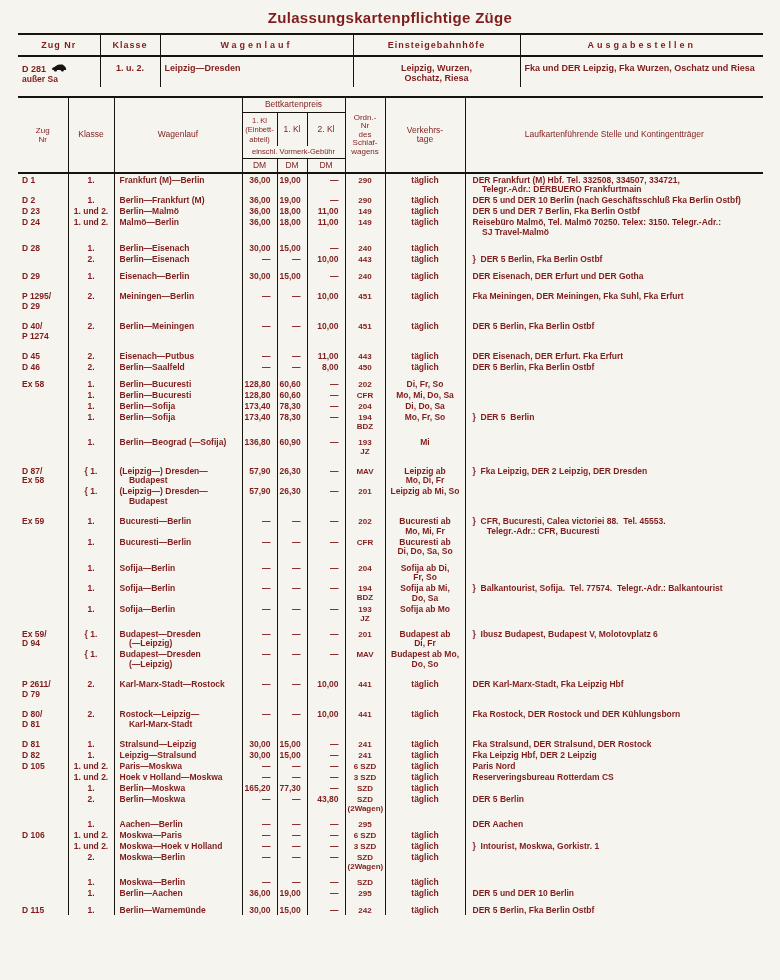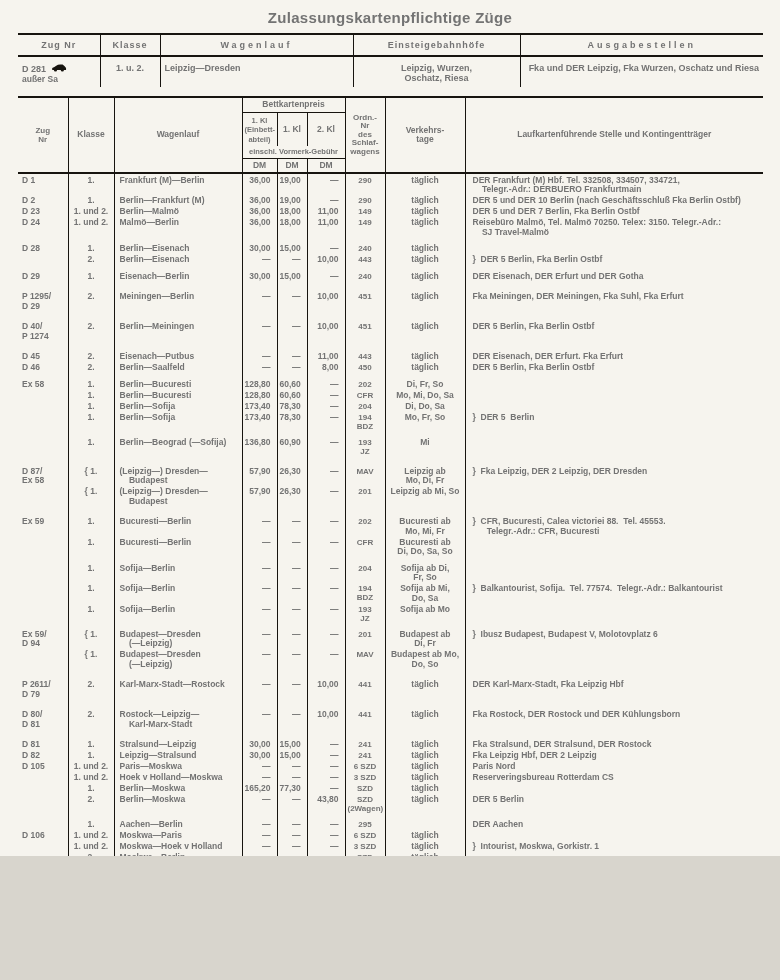--- a/index.html
+++ b/index.html
@@ -1,39 +1,39 @@
 <!DOCTYPE html>
 <html><head>
 <meta charset="utf-8">
 <style>
   html,body{margin:0;padding:0;background:#d8d5cd;}
-  .page{position:relative;width:780px;height:856px;background:#f6f4ee;
-        font-family:"Liberation Sans",sans-serif;color:#737373;overflow:hidden;}
+  .page{position:relative;width:780px;height:980px;background:#f6f4ee;
+        font-family:"Liberation Sans",sans-serif;color:#7f1d1d;overflow:hidden;}
   
   .top-title{text-align:center;font-weight:bold;font-size:15px;padding-top:9px;letter-spacing:.3px;}
   table{border-collapse:collapse;table-layout:fixed;}
   .top-table{width:745px;margin:7px 0 0 18px;border-top:2px solid #17140f;}
   .top-table th{border-bottom:2px solid #17140f;font-size:9px;font-weight:bold;padding:5px 2px;}
   .top-table th+th,.top-table td+td{border-left:1px solid #17140f;}
   .top-table td{font-size:9px;font-weight:bold;vertical-align:top;padding:6px 4px 3px;line-height:10px;}
   .ls3{letter-spacing:3px;}
   .ls1{letter-spacing:1px;}
   .tt-zug{padding-left:9px;white-space:pre-line;}
   .tt-klasse{text-align:center;}
   .tt-wagenlauf{padding-left:8px;}
   .tt-einstieg{text-align:center;white-space:pre-line;}
-  .tt-ausgabe{padding-left:10px;text-align:right;}
+  .tt-ausgabe{padding-left:10px;}
   .tt-note{font-size:8.5px;}
   .car{display:inline-block;vertical-align:baseline;margin-left:5px;}
   
   .main-title{text-align:center;font-weight:bold;font-size:17px;margin-top:13px;letter-spacing:.5px;word-spacing:4px;}
   .main-subtitle{text-align:center;font-weight:bold;font-size:13px;margin-top:3px;word-spacing:2px;}
   
   .main-table{width:745px;margin:9px 0 0 18px;border-top:2px solid #17140f;}
-  .main-table thead th{font-size:8.5px;font-weight:bold;vertical-align:middle;padding:2px 2px;
+  .main-table thead th{font-size:8.5px;font-weight:normal;vertical-align:middle;padding:2px 2px;
                        line-height:9.5px;white-space:pre-line;border-bottom:2px solid #17140f;}
   .main-table th.bl{border-left:1px solid #17140f;}
   .main-table th.bett{border-bottom:1px solid #17140f;font-size:8.5px;}
   .main-table th.sub{border-bottom:none;font-size:7.5px;vertical-align:top;padding-top:3px;}
   .main-table th.sub-big{font-size:8.5px;vertical-align:middle;}
   .main-table th.einschl{border-bottom:1px solid #17140f;font-size:7.5px;padding:1px 0;}
   .main-table th.ordn-h,.main-table th.zug-h{font-size:8px;}
   .main-table th.ordn-h{line-height:8.5px;}
   .main-table td{font-size:8.5px;font-weight:bold;line-height:9.5px;vertical-align:top;padding:1.5px 2px 0;}
   .main-table td+td{border-left:1px solid #17140f;}

